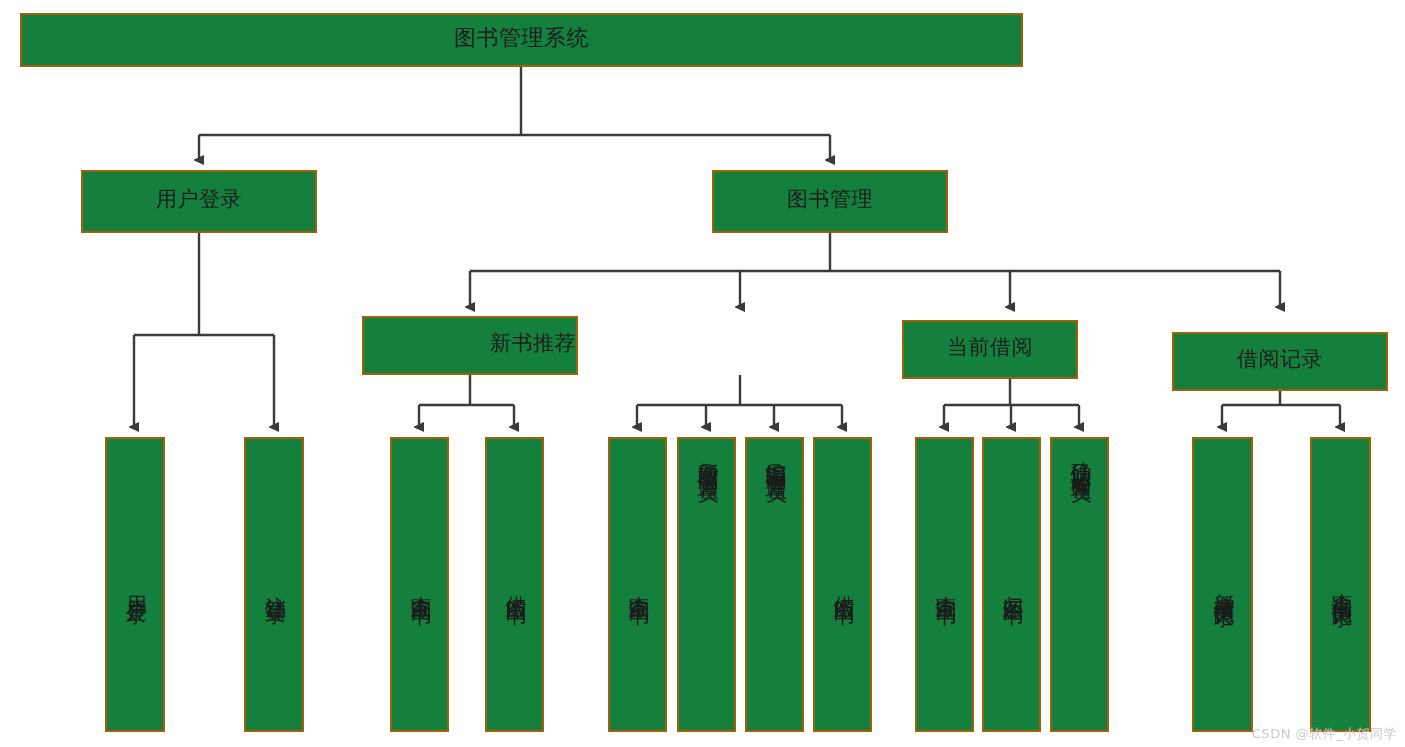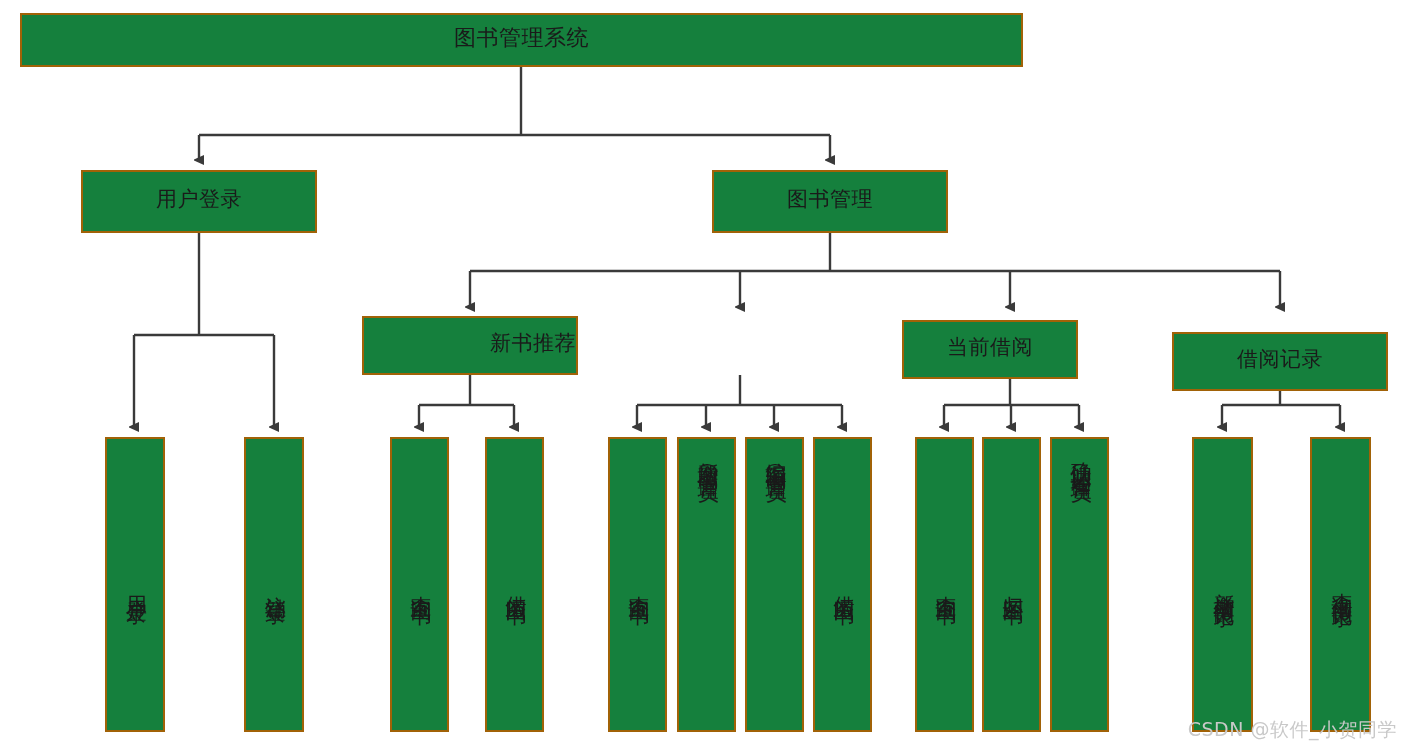--- a/index.html
+++ b/index.html
@@ -64,21 +64,21 @@
     white-space: nowrap;
   }
   .node.vert.centered {
     align-items: center;
     padding-top: 0;
   }
   #watermark {
     position: absolute;
     right: 8px;
     bottom: 4px;
-    font-size: 19px;
+    font-size: 13px;
     color: #c9c9c9;
     letter-spacing: 0.5px;
     white-space: nowrap;
     pointer-events: none;
   }
 </style>
 </head>
 <body>
 
 <div id="diagram-root">

